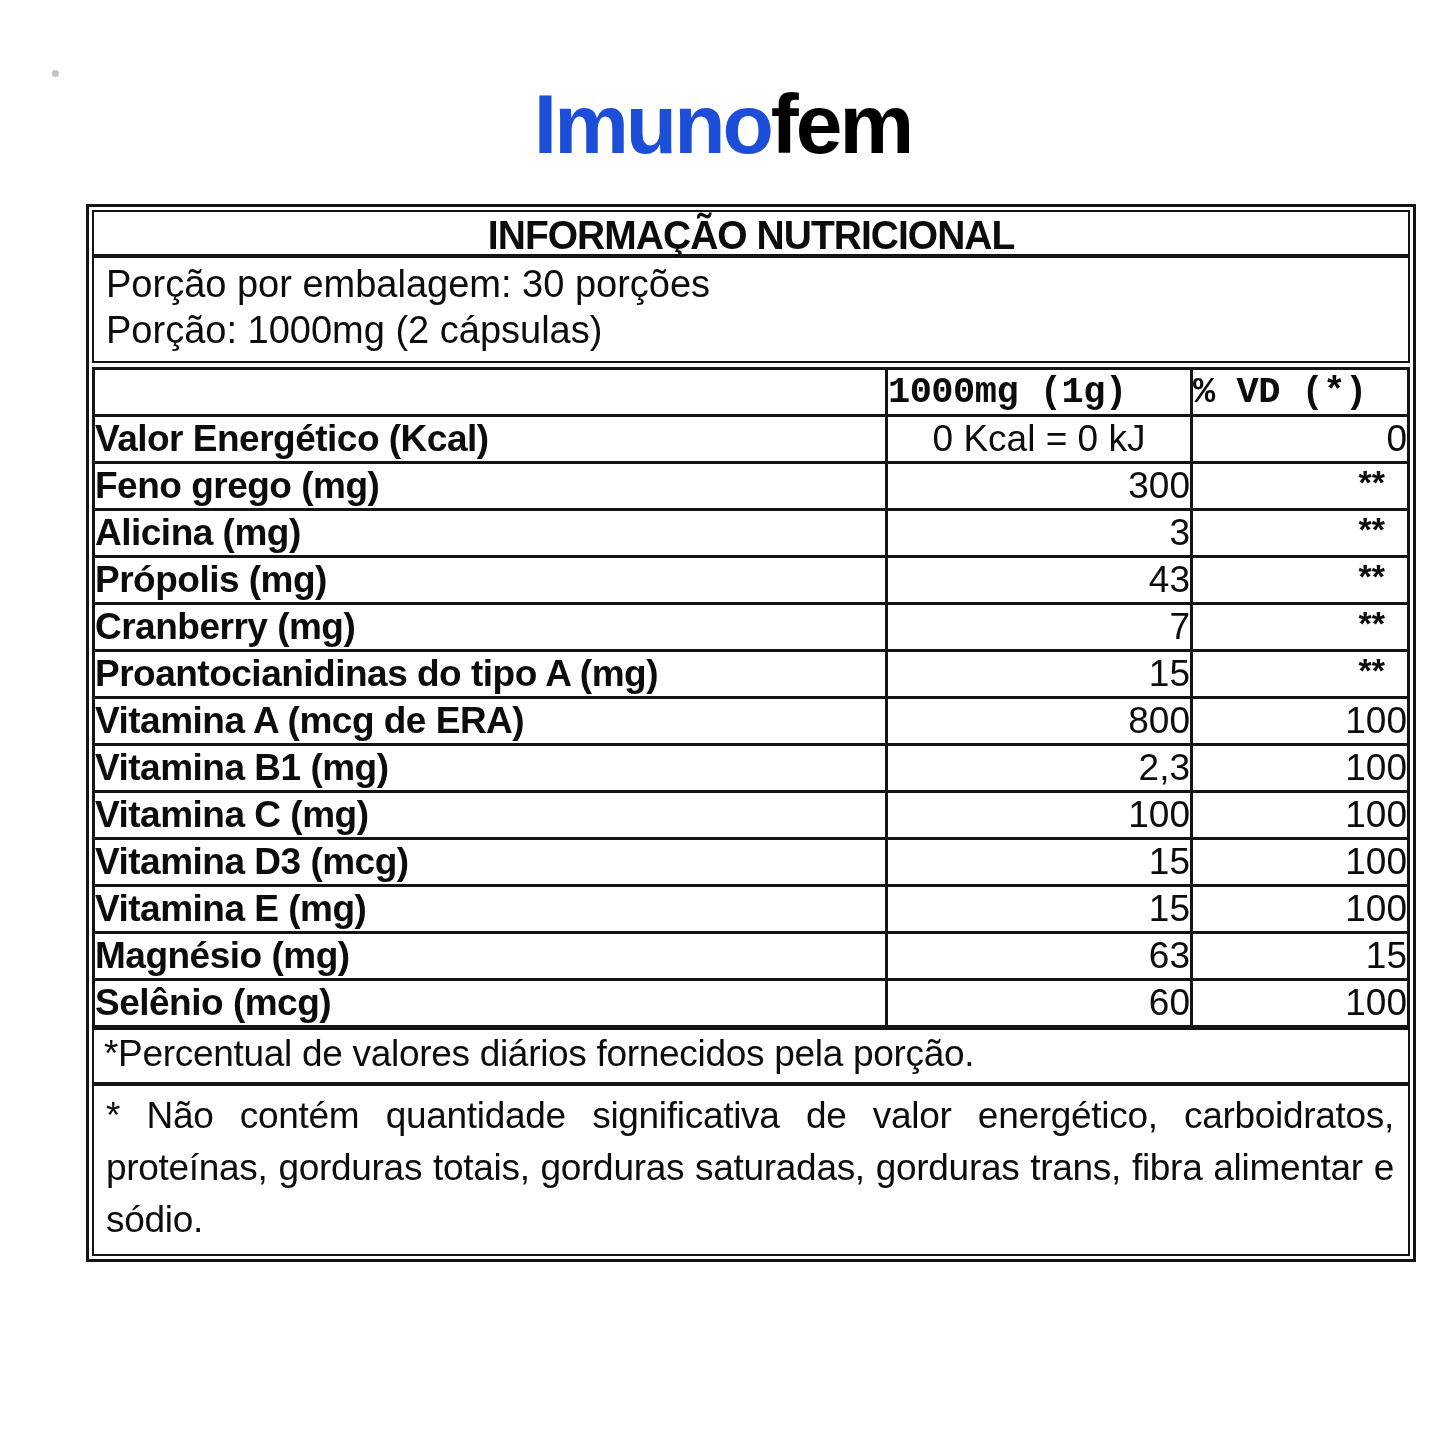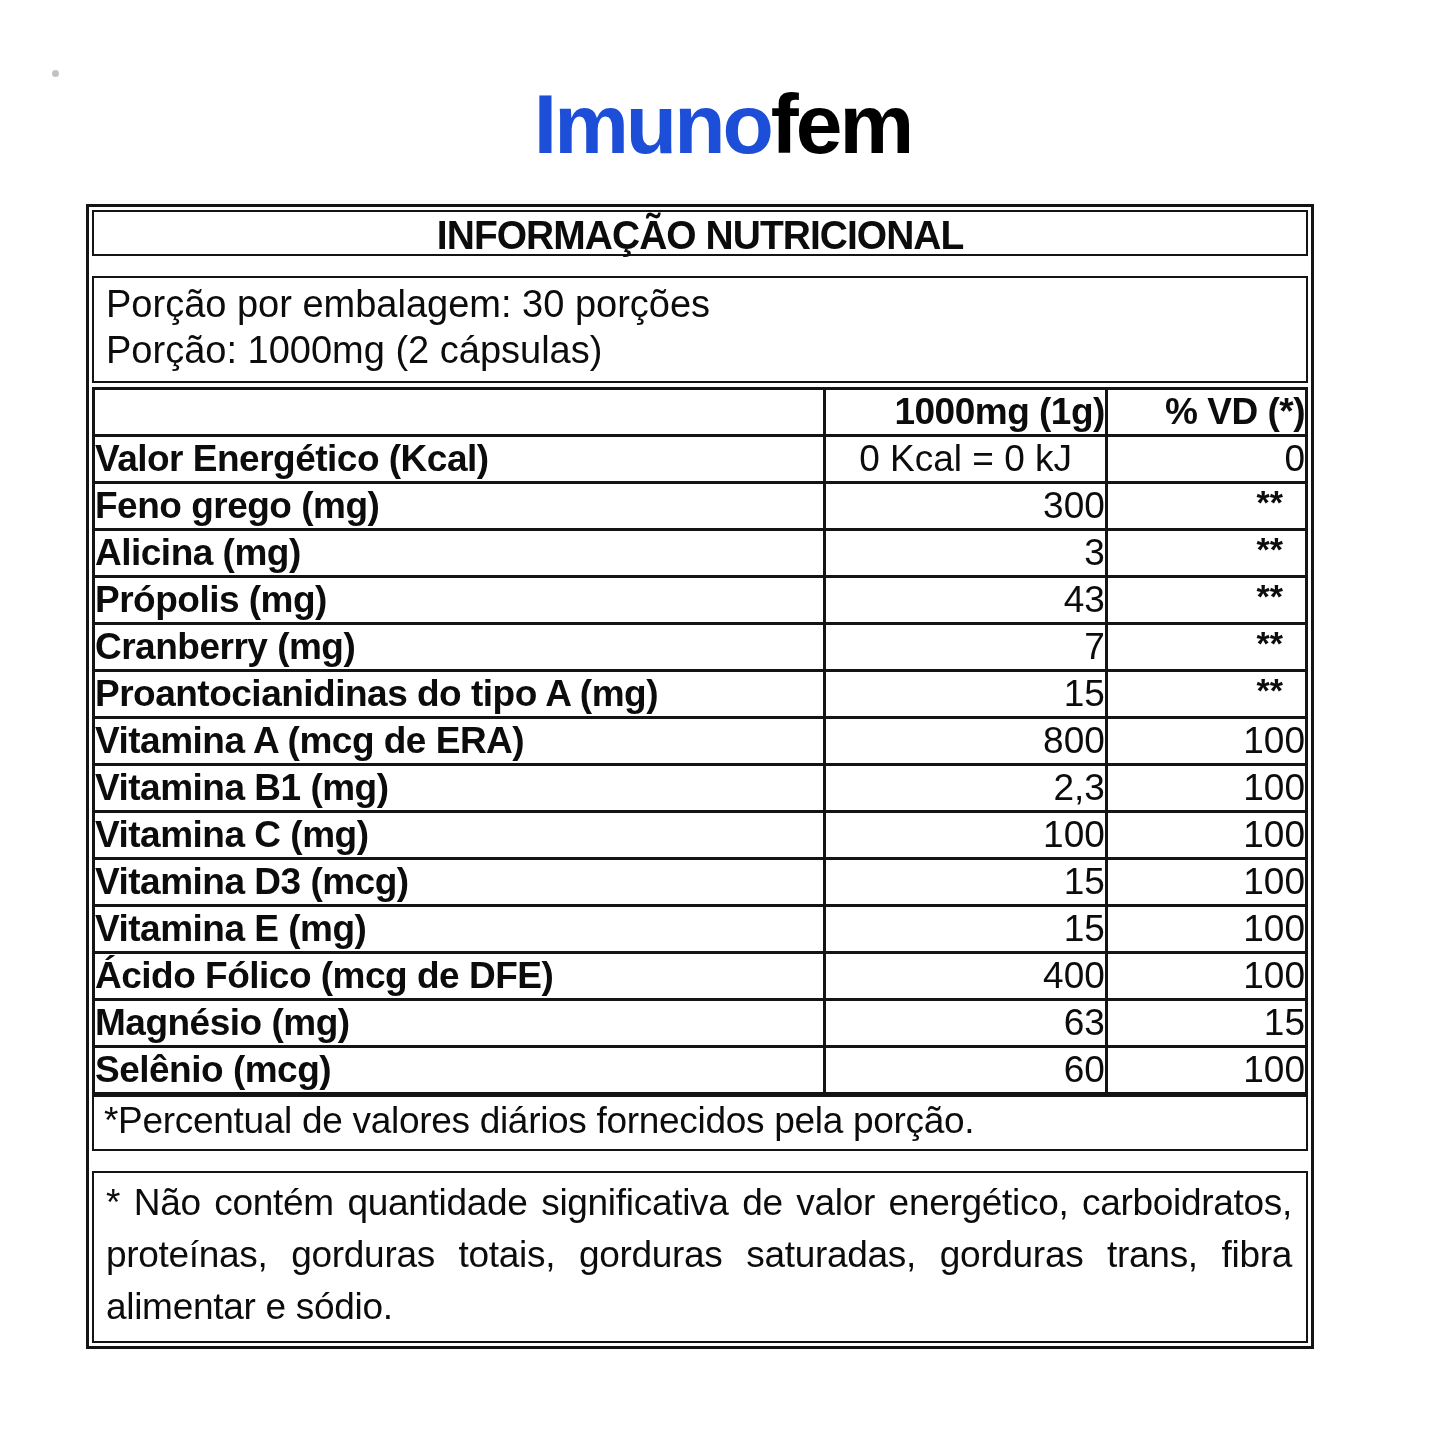--- a/index.html
+++ b/index.html
@@ -24,28 +24,28 @@
   .logo {
     position: absolute; top: 82px; left: 0; right: 0;
     text-align: center;
     font-size: 84px; font-weight: bold; letter-spacing: -3px;
     line-height: 1;
   }
 
   
   .label-wrapper {
     position: absolute; left: 86px; top: 204px;
-    width: 1228px;
+    width: 1330px;
     box-sizing: border-box;
     border: 3px solid #141414;
     padding: 3px;
     background: #ffffff;
   }
   .sec { border: 2px solid #141414; box-sizing: border-box; background: #fff; }
-  .sec + .sec, .label-wrapper > table.sec { margin-top: 20px; }
+  .sec + .sec, .label-wrapper > table.sec { margin-top: 0; }
 
   .sec-title {
     height: 46px; line-height: 46px;
     text-align: center; font-weight: bold; font-size: 41px;
   }
   .sec-title .squeeze { display: inline-block; transform: scaleX(.95); letter-spacing: -1px; }
 
   .sec-serving { padding: 3px 12px 8px 12px; font-size: 38px; line-height: 46px; }
   .serving-line { white-space: nowrap; }
 
@@ -57,21 +57,21 @@
   }
   table.grid td, table.grid th {
     border: 3px solid #141414;
     height: 44px;
     padding: 0;
     font-size: 37px;
     overflow: hidden;
     white-space: nowrap;
   }
   th.h-empty { }
-  th.h-amount, th.h-vd { font-weight: bold; text-align: right; font-size: 38px; letter-spacing: -0.5px; }
+  th.h-amount, th.h-vd { font-weight: bold; text-align: left; font-size: 38px; letter-spacing: -0.5px; font-family: Liberation Mono, monospace; }
   td.cell-label { text-align: left; padding-left: 12px; letter-spacing: -0.5px; font-weight: bold; }
   td.cell-amount { text-align: right; padding-right: 16px; }
   td.cell-amount.center { text-align: center; padding-right: 0; }
   td.cell-vd { text-align: right; padding-right: 16px; }
   td.cell-vd.sup {
     vertical-align: top;
     line-height: 36px;
     padding-right: 22px;
     font-weight: bold;
     font-size: 34px;
@@ -175,25 +175,20 @@
             <td class="cell-label">Vitamina D3 (mcg)</td>
             <td class="cell-amount">15</td>
             <td class="cell-vd">100</td>
           </tr>
           <tr>
             <td class="cell-label">Vitamina E (mg)</td>
             <td class="cell-amount">15</td>
             <td class="cell-vd">100</td>
           </tr>
           <tr>
-            <td class="cell-label">Ácido Fólico (mcg de DFE)</td>
-            <td class="cell-amount">400</td>
-            <td class="cell-vd">100</td>
-          </tr>
-          <tr>
             <td class="cell-label">Magnésio (mg)</td>
             <td class="cell-amount">63</td>
             <td class="cell-vd">15</td>
           </tr>
           <tr>
             <td class="cell-label">Selênio (mcg)</td>
             <td class="cell-amount">60</td>
             <td class="cell-vd">100</td>
           </tr>
         </tbody>

